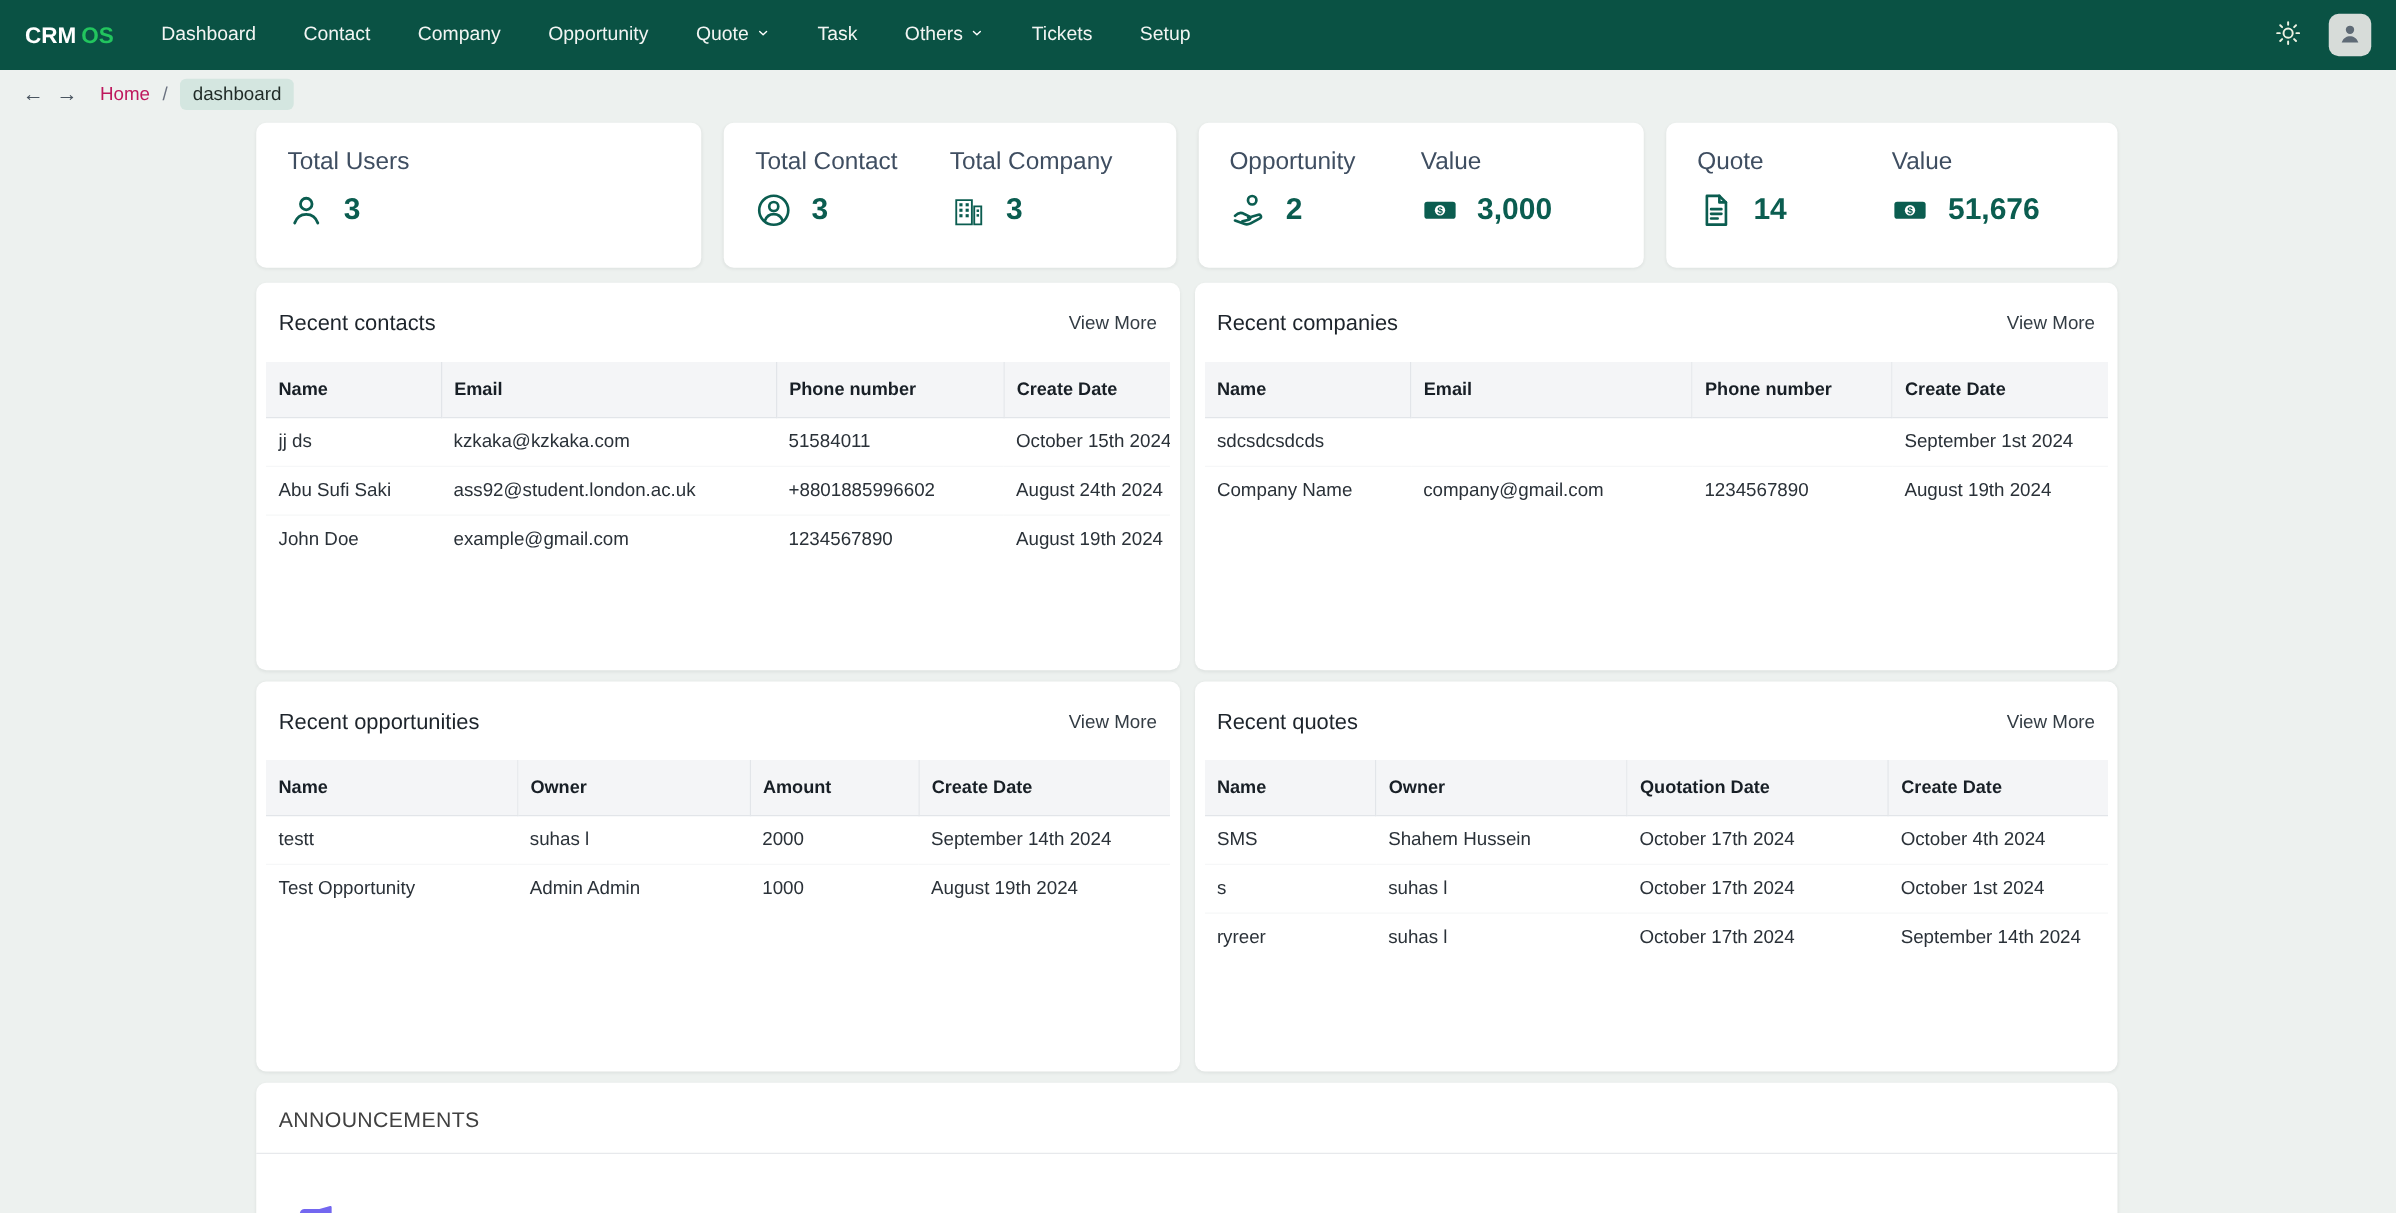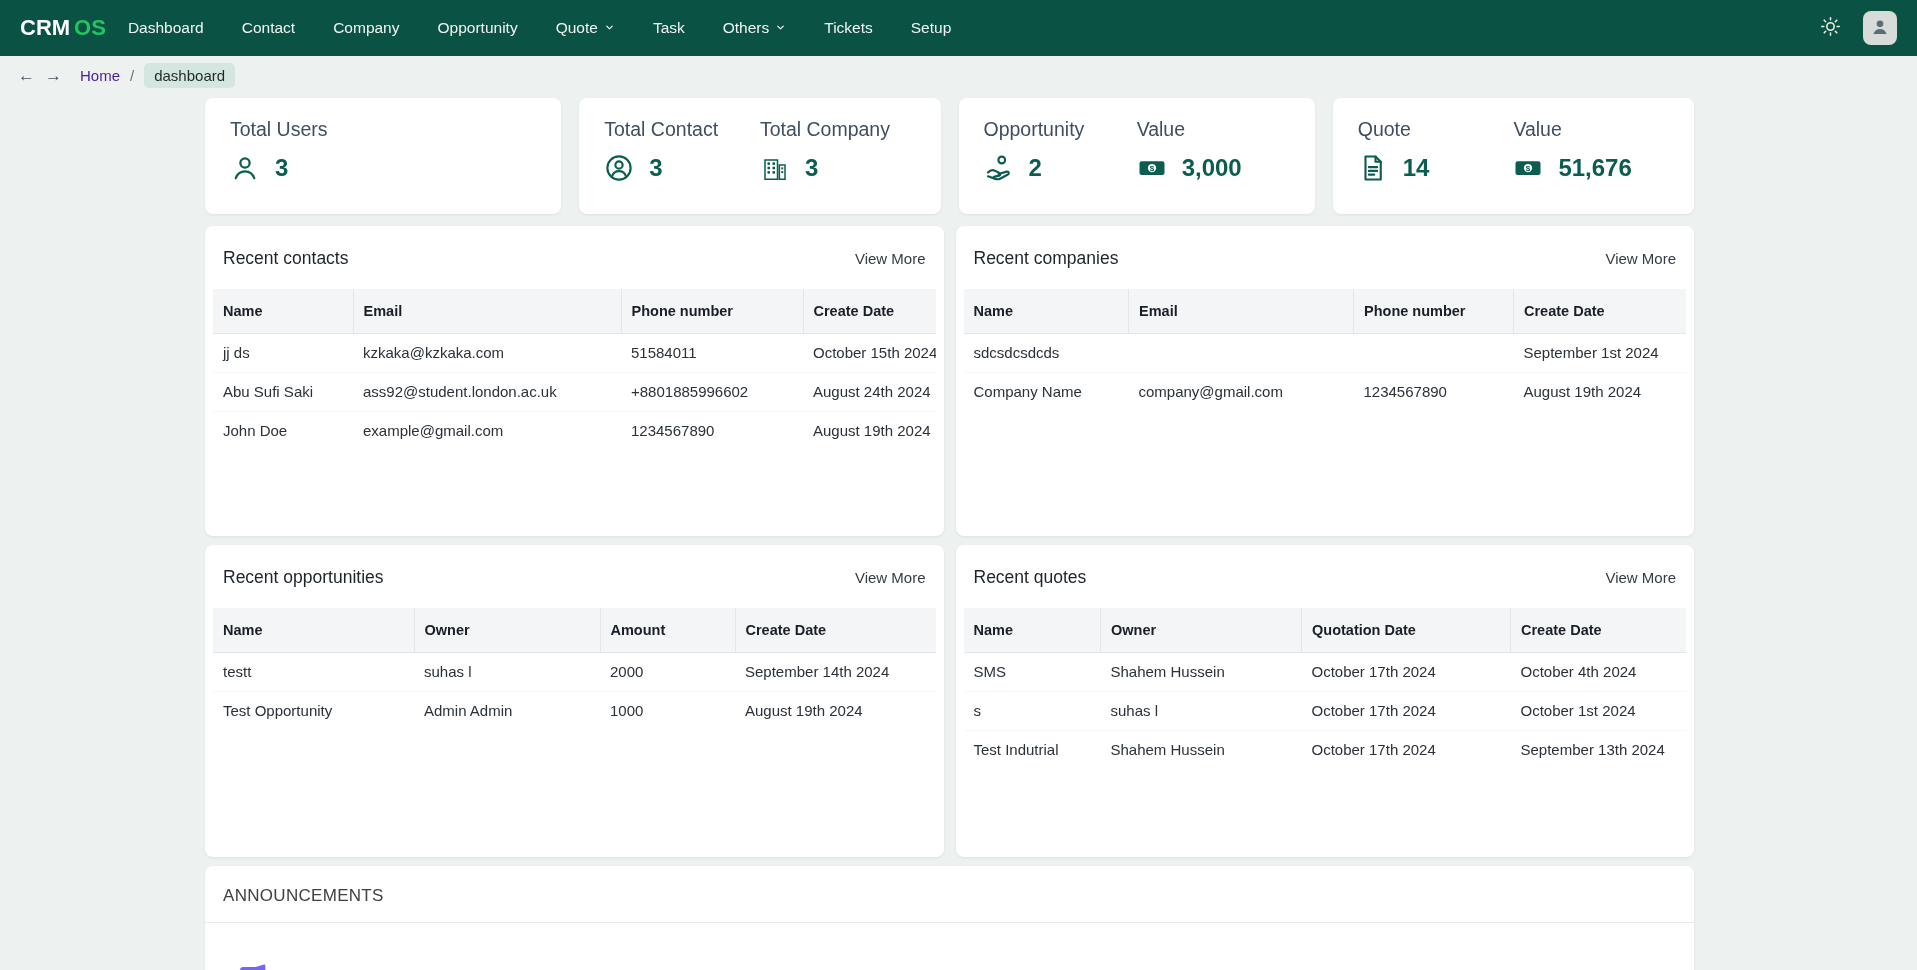--- a/index.html
+++ b/index.html
@@ -8,40 +8,40 @@
     font-family: "Liberation Sans", sans-serif;
     background: #edf1ef;
     color: #242b31;
   }
 
   
   .navbar {
     height: 56px; background: #0a5244; display: flex; align-items: center;
     padding: 0 20px; width: 100%;
   }
-  .brand { font-size: 22px; font-weight: 700; margin-right: 22px; cursor: pointer; white-space: nowrap; }
+  .brand { font-size: 18px; font-weight: 700; margin-right: 38px; cursor: pointer; white-space: nowrap; }
   .brand-crm { color: #ffffff; }
   .brand-os { color: #22c55e; margin-left: 4px; }
   .nav-items { display: flex; align-items: center; gap: 38px; flex: 1; }
   .nav-item {
     color: #f2f5f3; font-size: 15.5px; text-decoration: none; cursor: pointer;
     display: inline-flex; align-items: center; gap: 6px; white-space: nowrap;
   }
   .nav-item svg { margin-top: 2px; }
   .nav-right { display: flex; align-items: center; gap: 22px; }
   .icon-btn { background: transparent; border: none; cursor: pointer; display: flex; align-items: center; }
   .avatar-btn {
     width: 34px; height: 34px; border-radius: 8px; border: none; cursor: pointer;
     background: #d7dcd9; display: flex; align-items: center; justify-content: center;
   }
 
   
   .breadcrumb-bar { height: 39px; display: flex; align-items: center; padding: 0 18px; gap: 10px; }
   .bc-arrow { font-size: 17px; color: #4a5560; cursor: pointer; line-height: 1; }
-  .bc-home { font-size: 15px; color: #4c1d95; cursor: pointer; text-decoration: none; margin-left: 8px; }
+  .bc-home { font-size: 15px; color: #be185d; cursor: pointer; text-decoration: none; margin-left: 8px; }
   .bc-sep { font-size: 15px; color: #6b7280; }
   .bc-current {
     font-size: 15px; color: #1f2a26; background: #d4e6e0; padding: 4px 10px; border-radius: 5px;
   }
 
   
   .content-scroll {
     height: 875px; width: 1709px; overflow-y: scroll; overflow-x: hidden;
     scrollbar-width: thin; scrollbar-color: #b9bdbd #e7eae8;
   }
@@ -441,24 +441,24 @@
                   <td>October 17th 2024</td>
                   <td>October 4th 2024</td>
                 </tr>
                 <tr>
                   <td>s</td>
                   <td>suhas l</td>
                   <td>October 17th 2024</td>
                   <td>October 1st 2024</td>
                 </tr>
                 <tr>
-                  <td>Test Indutrial</td>
-                  <td>Shahem Hussein</td>
+                  <td>ryreer</td>
+                  <td>suhas l</td>
                   <td>October 17th 2024</td>
-                  <td>September 13th 2024</td>
+                  <td>September 14th 2024</td>
                 </tr>
               </tbody>
             </table>
         </div>
       </div>
     </section>
 
     <section class="card announcements">
       <div class="ann-head">
         <h3 class="ann-title">ANNOUNCEMENTS</h3>

